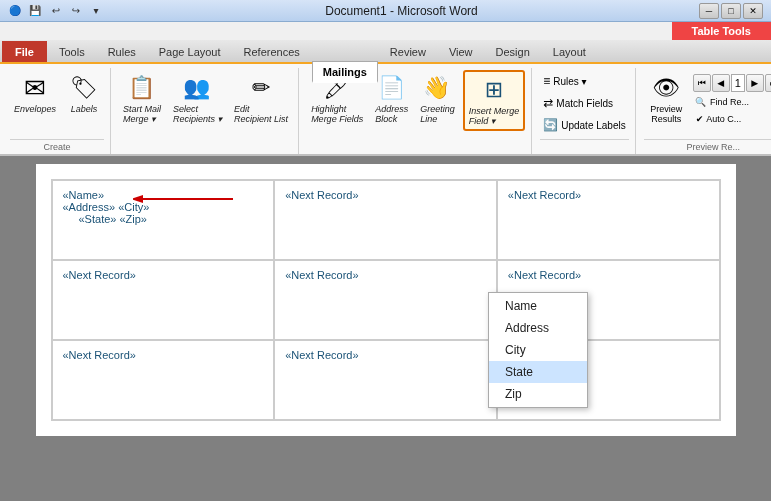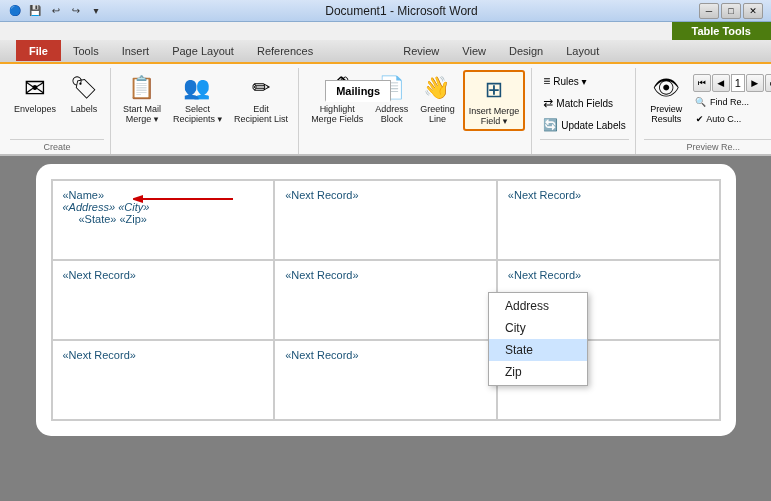--- a/index.html
+++ b/index.html
@@ -24,36 +24,36 @@
     .qa-icon { width: 16px; height: 16px; display: inline-flex; align-items: center; justify-content: center; font-size: 10px; color: #333; cursor: pointer; }
 
     
     .table-tools-banner {
       height: 18px;
       display: flex;
       justify-content: flex-end;
       background: #f0f0f0;
     }
     .table-tools-tab {
-      background: #4d7c0f;
+      background: #ef4444;
       color: #fff;
       font-size: 11px;
       font-weight: bold;
       padding: 0 20px;
       display: flex;
       align-items: center;
     }
 
     
     .ribbon-tabs {
       height: 24px;
       background: linear-gradient(to bottom, #e8e8e8, #d0d0d0);
       display: flex;
-      align-items: flex-start;
-      padding-left: 16px;
+      align-items: center;
+      padding-left: 2px;
       border-bottom: 2px solid #f5a623;
     }
     .ribbon-tab {
       padding: 4px 10px 3px;
       font-size: 11px;
       cursor: pointer;
       color: #333;
       border: 1px solid transparent;
       border-bottom: none;
       background: transparent;
@@ -130,23 +130,24 @@
     .ribbon-btn .icon-area {
       width: 32px;
       height: 32px;
       display: flex;
       align-items: center;
       justify-content: center;
       font-size: 20px;
     }
     .ribbon-btn .btn-label {
       font-size: 9px;
-      text-align: center;
+      text-align: left;
       line-height: 1.1;
       color: #222;
+      font-style: italic;
     }
 
     
     .ribbon-btn.highlighted {
       background: #fff3cc;
       border: 2px solid #e07000;
       border-radius: 3px;
     }
 
     
@@ -281,21 +282,21 @@
     </div>
   </div>
 
   <div class="table-tools-banner">
     <div class="table-tools-tab">Table Tools</div>
   </div>
 
   <div class="ribbon-tabs">
     <div class="ribbon-tab file-tab" style="background:#c0392b; color:#fff; padding:4px 12px; font-weight:bold;">File</div>
     <div class="ribbon-tab">Tools</div>
-    <div class="ribbon-tab">Insert</div>
+    <div class="ribbon-tab">Rules</div>
     <div class="ribbon-tab">Page Layout</div>
     <div class="ribbon-tab">References</div>
     <div class="ribbon-tab active">Mailings</div>
     <div class="ribbon-tab">Review</div>
     <div class="ribbon-tab">View</div>
     <div class="ribbon-tab">Design</div>
     <div class="ribbon-tab">Layout</div>
   </div>
 
   <div class="ribbon-content">
@@ -394,27 +395,27 @@
           </div>
         </div>
       </div>
       <div class="ribbon-group-label">Preview Re...</div>
     </div>
 
   </div>
 
   <div class="content-area" style="position:relative;">
 
-    <div style="background:#fff; margin:0 auto; width:700px; padding:15px; position:relative;border-radius:15px;">
+    <div style="background:#fff; margin:0 auto; width:700px; padding:15px; position:relative;">
 
       <div class="label-grid">
 
         <div class="label-cell" style="position:relative;">
           <div style="color:#1a5276;">«Name»</div>
-          <div style="color:#1a5276;font-style:italic;">«Address» «City»</div>
+          <div style="color:#1a5276;">«Address» «City»</div>
           <div style="color:#1a5276;margin-left:16px;">«State» «Zip»</div>
 
           <div style="position:absolute; top:10px; left:80px; display:flex; align-items:center;">
             <svg width="100" height="16">
               <defs>
                 <marker id="arrowhead" markerWidth="6" markerHeight="4" refX="0" refY="2" orient="auto">
                   <polygon points="0 0, 6 2, 0 4" fill="#cc0000"></polygon>
                 </marker>
               </defs>
               <line x1="100" y1="8" x2="10" y2="8" stroke="#cc0000" stroke-width="2" marker-end="url(#arrowhead)"></line>
@@ -445,20 +446,21 @@
           <div style="color:#1a5276;">«Next Record»</div>
         </div>
         <div class="label-cell">
           <div style="color:#1a5276;">«Next Record»</div>
         </div>
 
       </div>
     </div>
 
     <div class="dropdown-menu" style="top: 136px; left: 488px;">
+      <div class="dropdown-item">Name</div>
       <div class="dropdown-item">Address</div>
       <div class="dropdown-item">City</div>
       <div class="dropdown-item highlighted-item" style="background:#cce4ff;">State</div>
       <div class="dropdown-item">Zip</div>
     </div>
 
   </div>
 
 </div>
 

